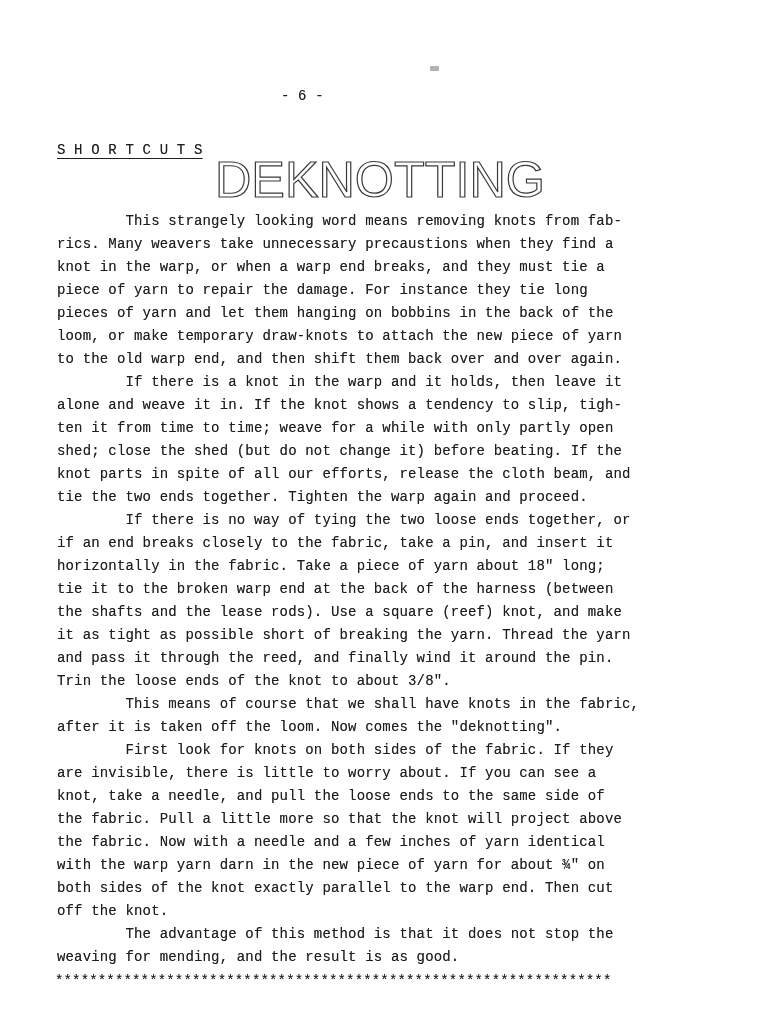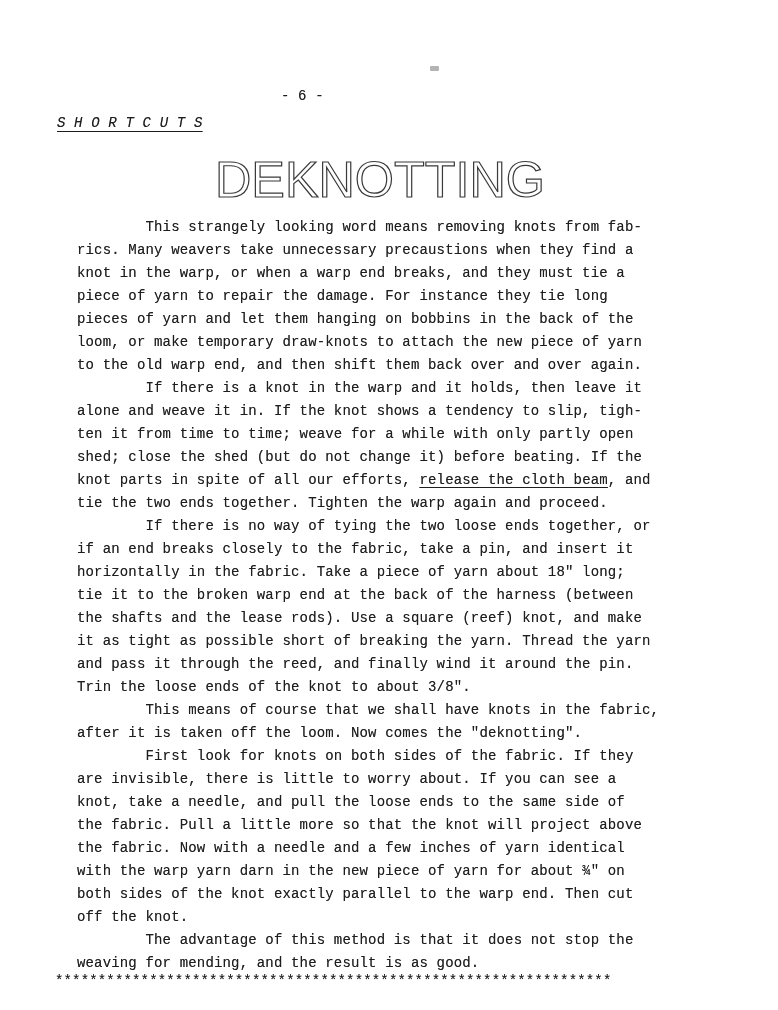--- a/index.html
+++ b/index.html
@@ -20,40 +20,38 @@
   .page-number {
     position: absolute; top: 88px; left: 281px;
   }
   .smudge {
     position: absolute; top: 66px; left: 430px;
     width: 9px; height: 5px;
     background: #9a9a9a; opacity: 0.75;
     border-radius: 1px;
   }
   .section-heading {
-    position: absolute; top: 115px; left: 57px;
+    position: absolute; top: 142px; left: 57px;
     text-decoration: underline;
     text-underline-offset: 4px;
     text-decoration-thickness: 1.3px;
-    font-style: italic;
   }
   .title-wrap {
     position: absolute; top: 150px; left: 0;
     width: 716px; height: 62px;
   }
   .body-text {
-    position: absolute; top: 216px; left: 57px; width: 600px; margin-left: 20px;
+    position: absolute; top: 210px; left: 57px; width: 600px;
   }
   .body-text .line {
     line-height: 23px;
     height: 23px;
     white-space: pre;
   }
   .u {
-    text-decoration: underline;
     text-underline-offset: 3px;
     text-decoration-thickness: 1.2px;
     text-align: center;
   }
   .asterisk-divider {
     position: absolute; top: 970px; left: 55px;
     line-height: 23px;
     letter-spacing: 0.16px;
   }
 </style>

